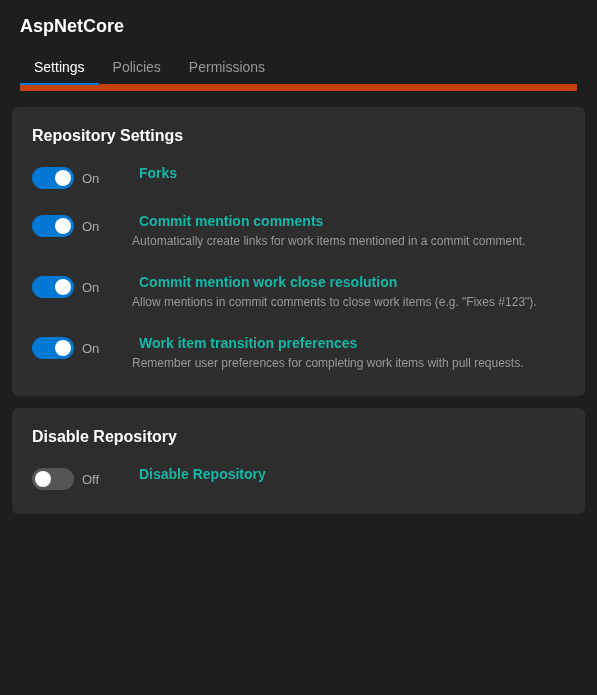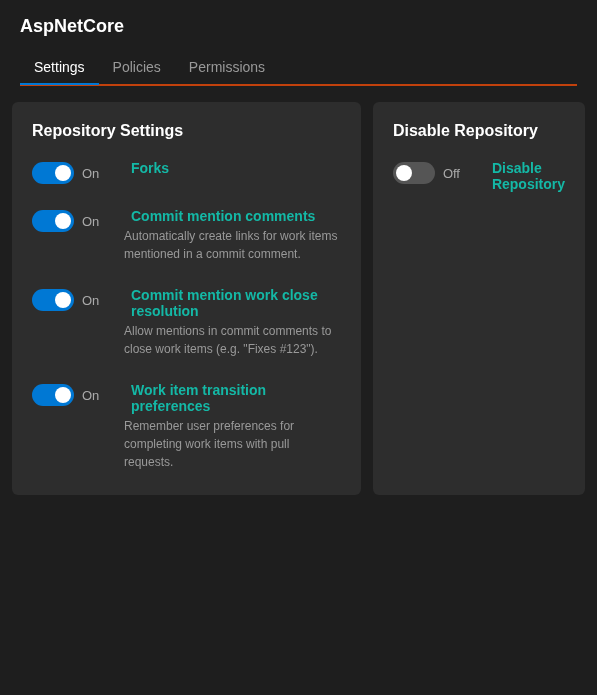--- a/index.html
+++ b/index.html
@@ -20,60 +20,61 @@
     .app-title {
       font-size: 18px;
       font-weight: 600;
       color: #ffffff;
       margin-bottom: 14px;
     }
 
     .tabs {
       display: flex;
       gap: 0;
-      border-bottom: 2px solid #c2410c;
+      border-bottom: 7px solid #c2410c;
     }
 
     .tab {
       padding: 8px 14px;
       font-size: 14px;
       color: #999999;
       cursor: pointer;
       border-bottom: 2px solid transparent;
       margin-bottom: -1px;
     }
 
     .tab.active {
       color: #ffffff;
       border-bottom: 2px solid #0078d4;
     }
 
     .main-content {
       padding: 16px 12px;
       display: flex;
+      flex-direction: column;
       gap: 12px;
     }
 
     .section-card {
       background-color: #2d2d2d;
       border-radius: 6px;
       padding: 20px 20px 24px 20px;
     }
 
     .section-title {
       font-size: 16px;
       font-weight: 600;
       color: #ffffff;
       margin-bottom: 20px;
     }
 
     .setting-row {
       display: flex;
       align-items: flex-start;
-      gap: 20px;
+      gap: 28px;
       margin-bottom: 24px;
     }
 
     .setting-row:last-child {
       margin-bottom: 0;
     }
 
     .toggle-group {
       display: flex;
       align-items: center;

